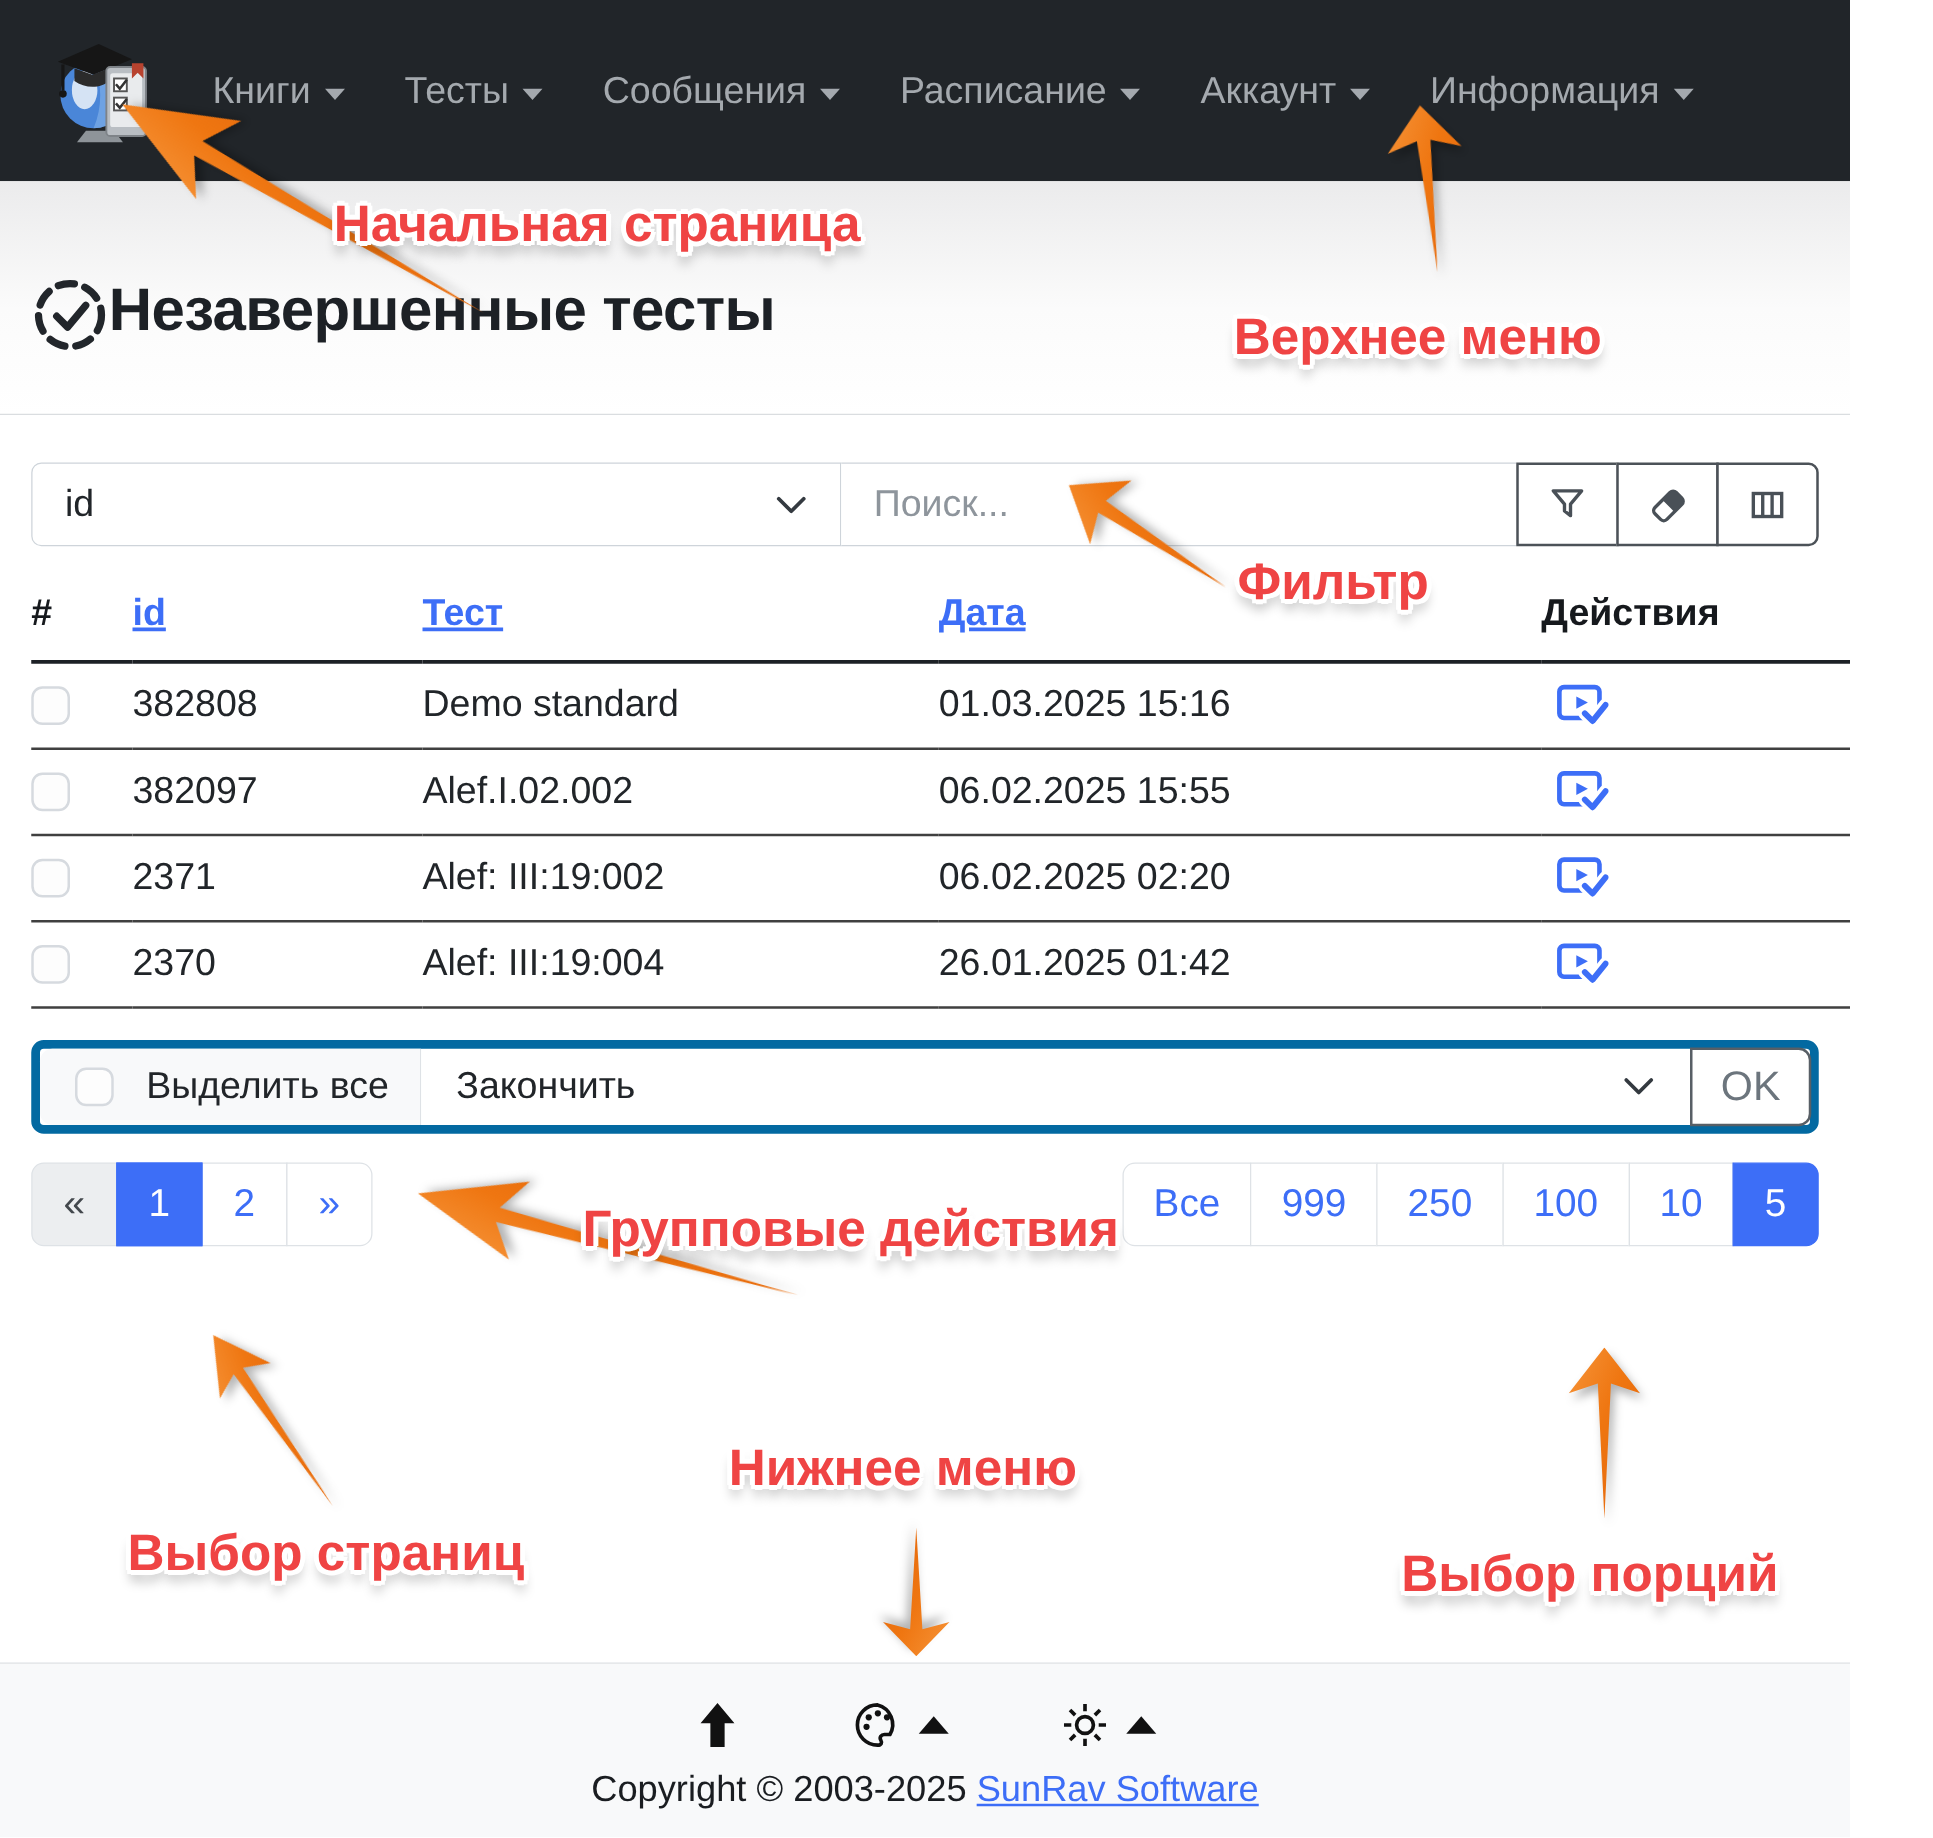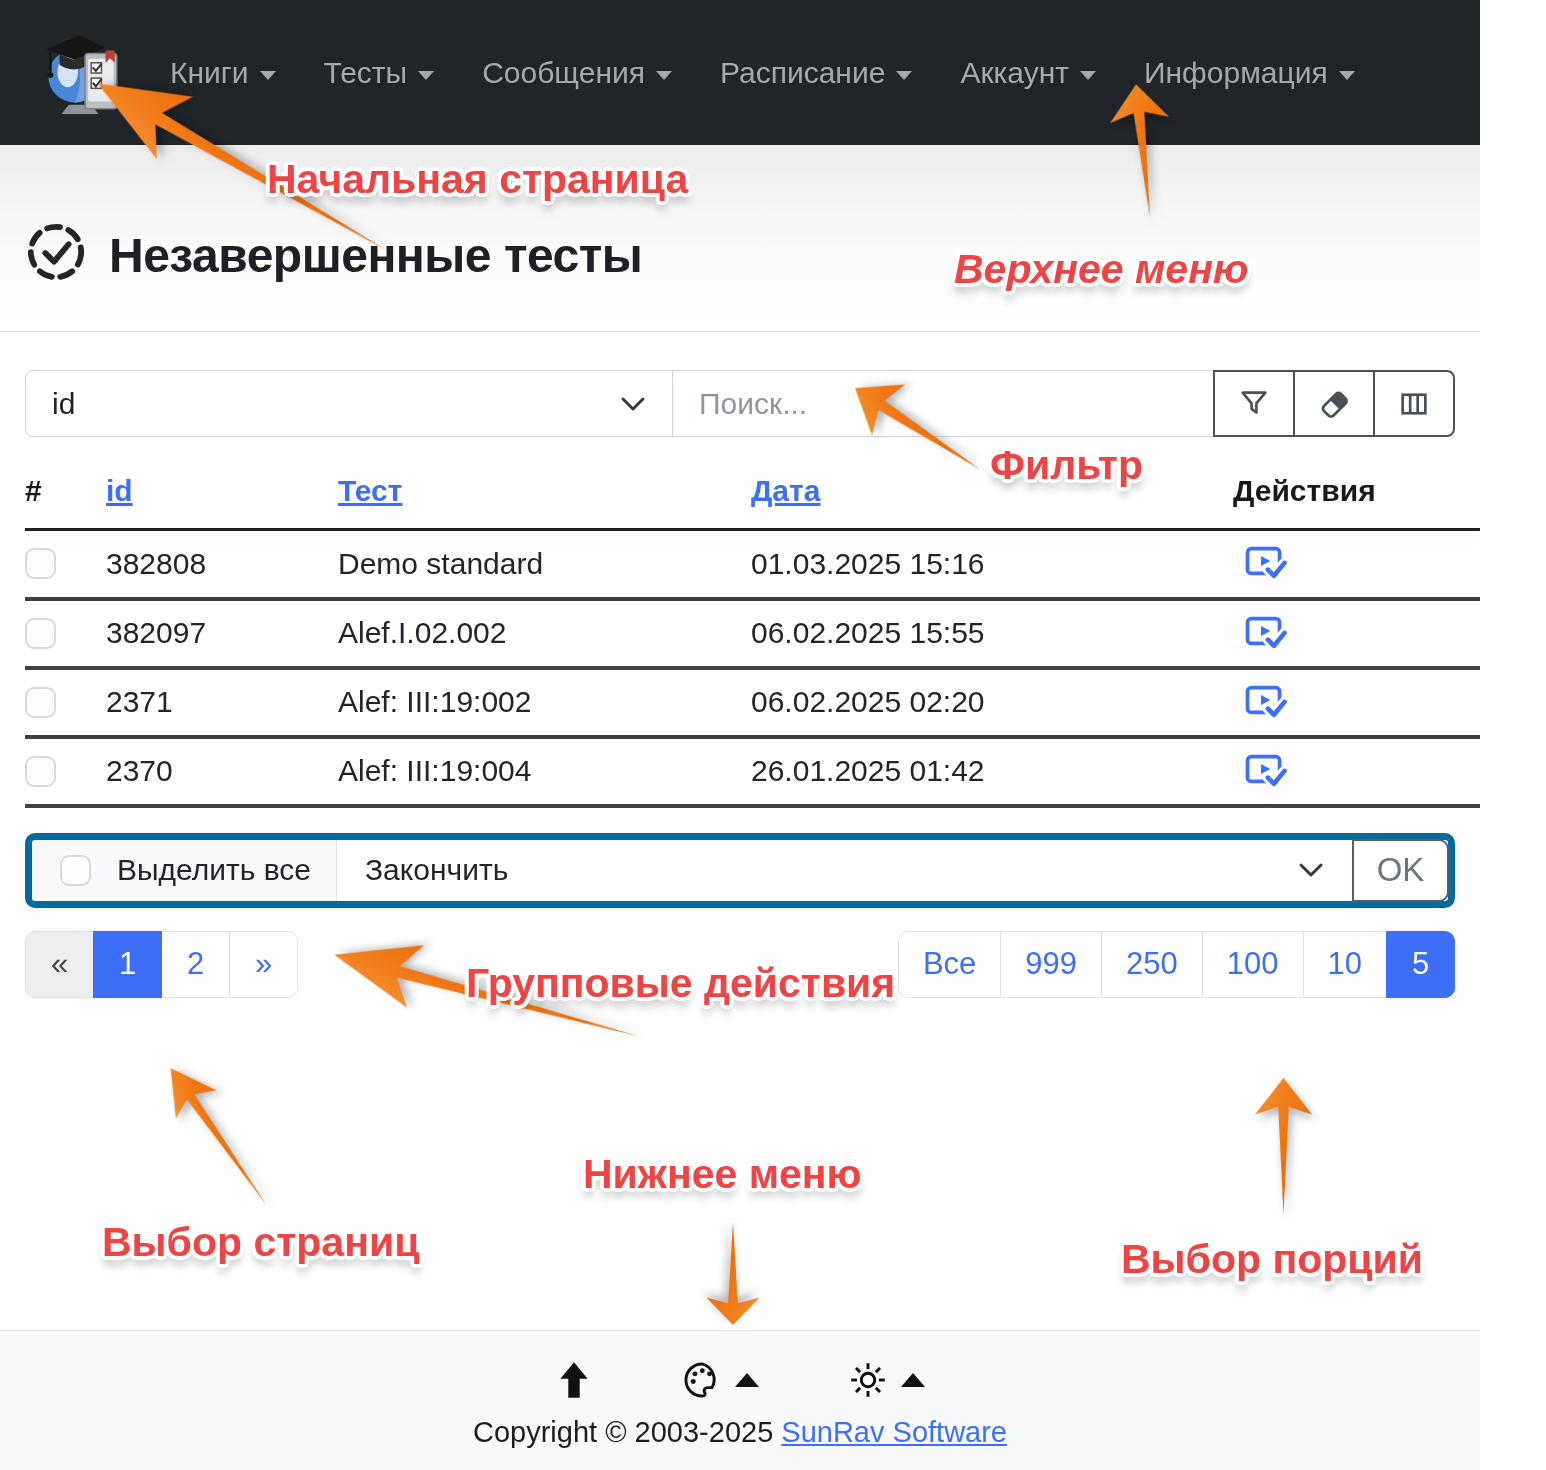--- a/index.html
+++ b/index.html
@@ -29,21 +29,21 @@
   }
 
   
   .hero {
     height: 187px;
     background: linear-gradient(180deg, #ebebec 0%, #fbfbfb 55%, #ffffff 100%);
     border-bottom: 1px solid #dadde0;
     display: flex; align-items: flex-end;
     padding: 0 25px 48px 25px;
   }
-  .title-row { display: flex; align-items: flex-end; gap: 22px; }
+  .title-row { display: flex; align-items: flex-start; }
   .title-icon { width: 62px; height: 62px; }
   .page-title { font-size: 48px; font-weight: 600; color: #1d2126; letter-spacing: -0.5px; }
 
   
   .filter-row { margin: 38px 25px 0 25px; display: flex; height: 67px; }
   .field-select {
     width: 648px; background: #fff; border: 1px solid #ced4da;
     border-radius: 8px 0 0 8px;
     display: flex; align-items: center; justify-content: space-between;
     padding: 0 26px; font-size: 30px; cursor: pointer;
@@ -61,21 +61,21 @@
   .icon-btn + .icon-btn { margin-left: -2px; }
   .icon-btn:last-child { border-radius: 0 8px 8px 0; }
 
   
   .tests-table { width: 1496px; margin: 31px 25px 0 25px; border-collapse: collapse; font-size: 30px; }
   .tests-table th {
     text-align: left; font-weight: 700; padding: 6px 0 20px 0;
     border-bottom: 3px solid #1d2126; color: #16191d;
   }
   .tests-table th.col-link { color: #3d6ef7; text-decoration: underline; cursor: pointer; }
-  .tests-table td { border-bottom: 4px solid #404040; height: 69px; padding: 0; vertical-align: middle; }
+  .tests-table td { border-bottom: 2px solid #404040; height: 69px; padding: 0; vertical-align: middle; }
   .col-num   { width: 81px; }
   .col-id    { width: 232px; }
   .col-test  { width: 413px; }
   .col-date  { width: 482px; }
   .col-act   { width: auto; }
   .checkbox {
     width: 31px; height: 31px; border: 2px solid #d6dadf; border-radius: 9px;
     background: #fdfdfd; cursor: pointer;
   }
   .action-icon { width: 42px; height: 37px; cursor: pointer; display: block; margin-left: 12px; }
@@ -406,20 +406,20 @@
     <polygon points="50,0 88,80 57,63 50,300 43,63 12,80" fill="url(#og)"></polygon>
   </svg>
   <svg class="ann-arrow" style="left:698px; top:1222px; width:70px; height:103px; transform:rotate(180deg);" viewBox="0 0 100 300" preserveAspectRatio="none">
     <polygon points="50,0 88,80 57,63 50,300 43,63 12,80" fill="url(#og)"></polygon>
   </svg>
   <svg class="ann-arrow" style="left:1246px; top:1078px; width:75px; height:137px; transform:rotate(0deg);" viewBox="0 0 100 300" preserveAspectRatio="none">
     <polygon points="50,0 88,80 57,63 50,300 43,63 12,80" fill="url(#og)"></polygon>
   </svg>
 
   <div class="ann-label" style="left:267px; top:156px;">Начальная страница</div>
-  <div class="ann-label" style="left:954px; top:246px;font-style:italic;">Верхнее меню</div>
+  <div class="ann-label" style="left:987px; top:246px;">Верхнее меню</div>
   <div class="ann-label" style="left:990px; top:442px;">Фильтр</div>
   <div class="ann-label" style="left:466px; top:960px;">Групповые действия</div>
   <div class="ann-label" style="left:102px; top:1219px;">Выбор страниц</div>
   <div class="ann-label" style="left:583px; top:1151px;">Нижнее меню</div>
   <div class="ann-label" style="left:1121px; top:1236px;">Выбор порций</div>
 
 </div>
 
 </body></html>

